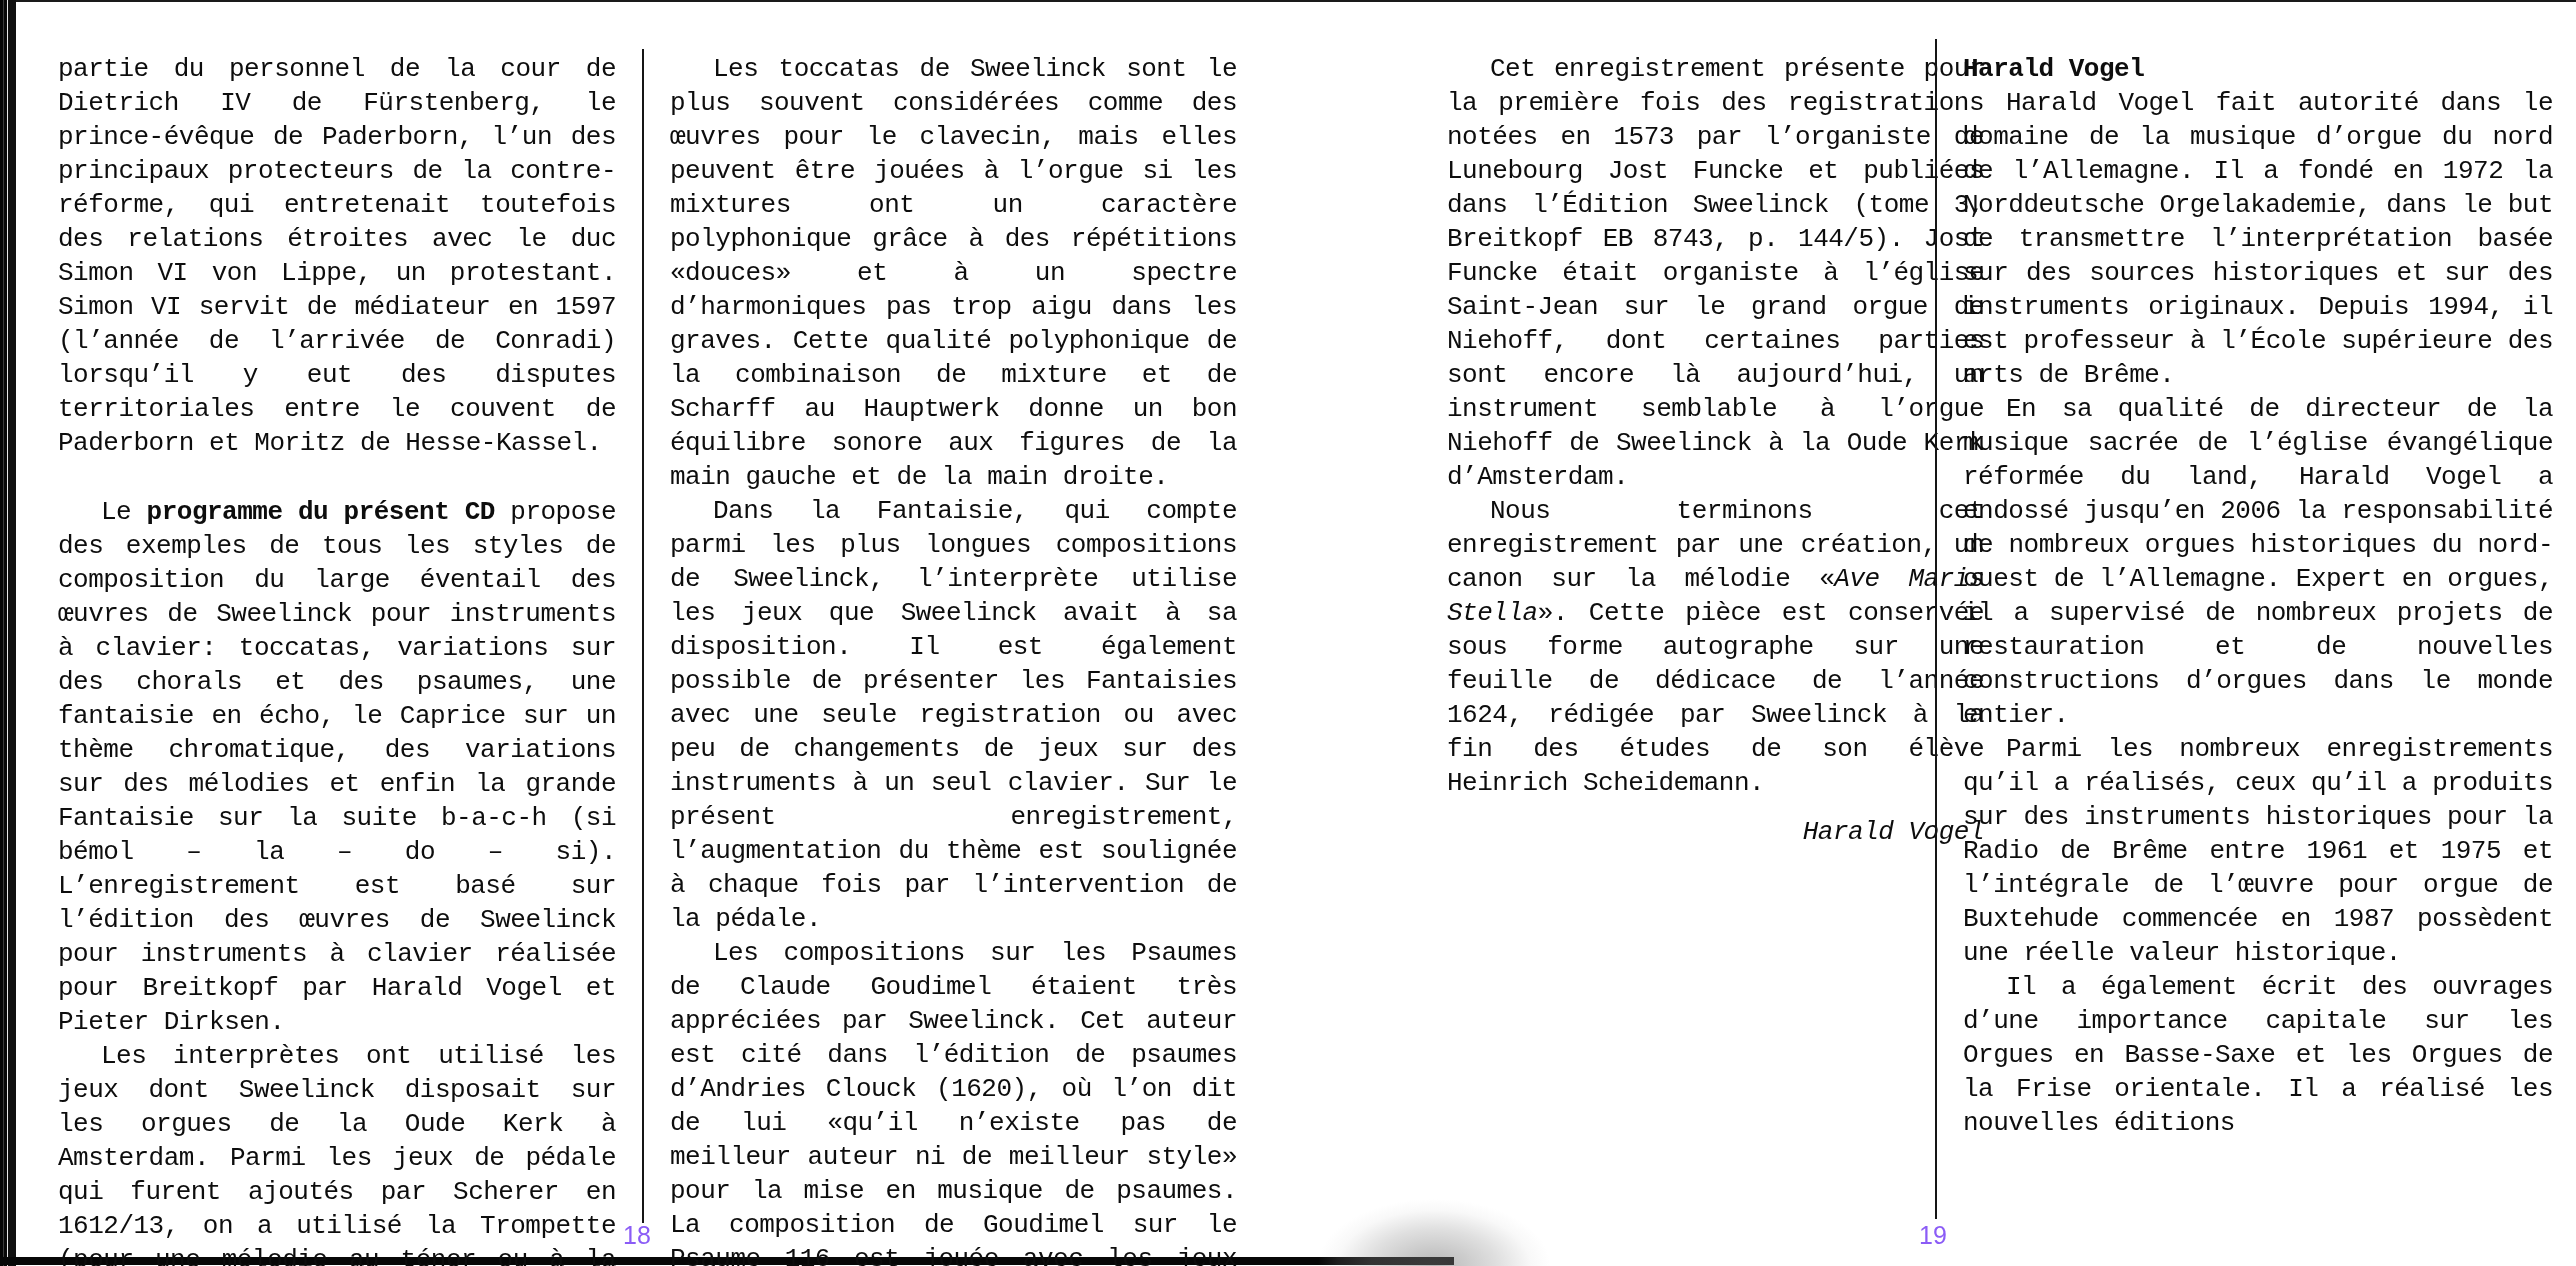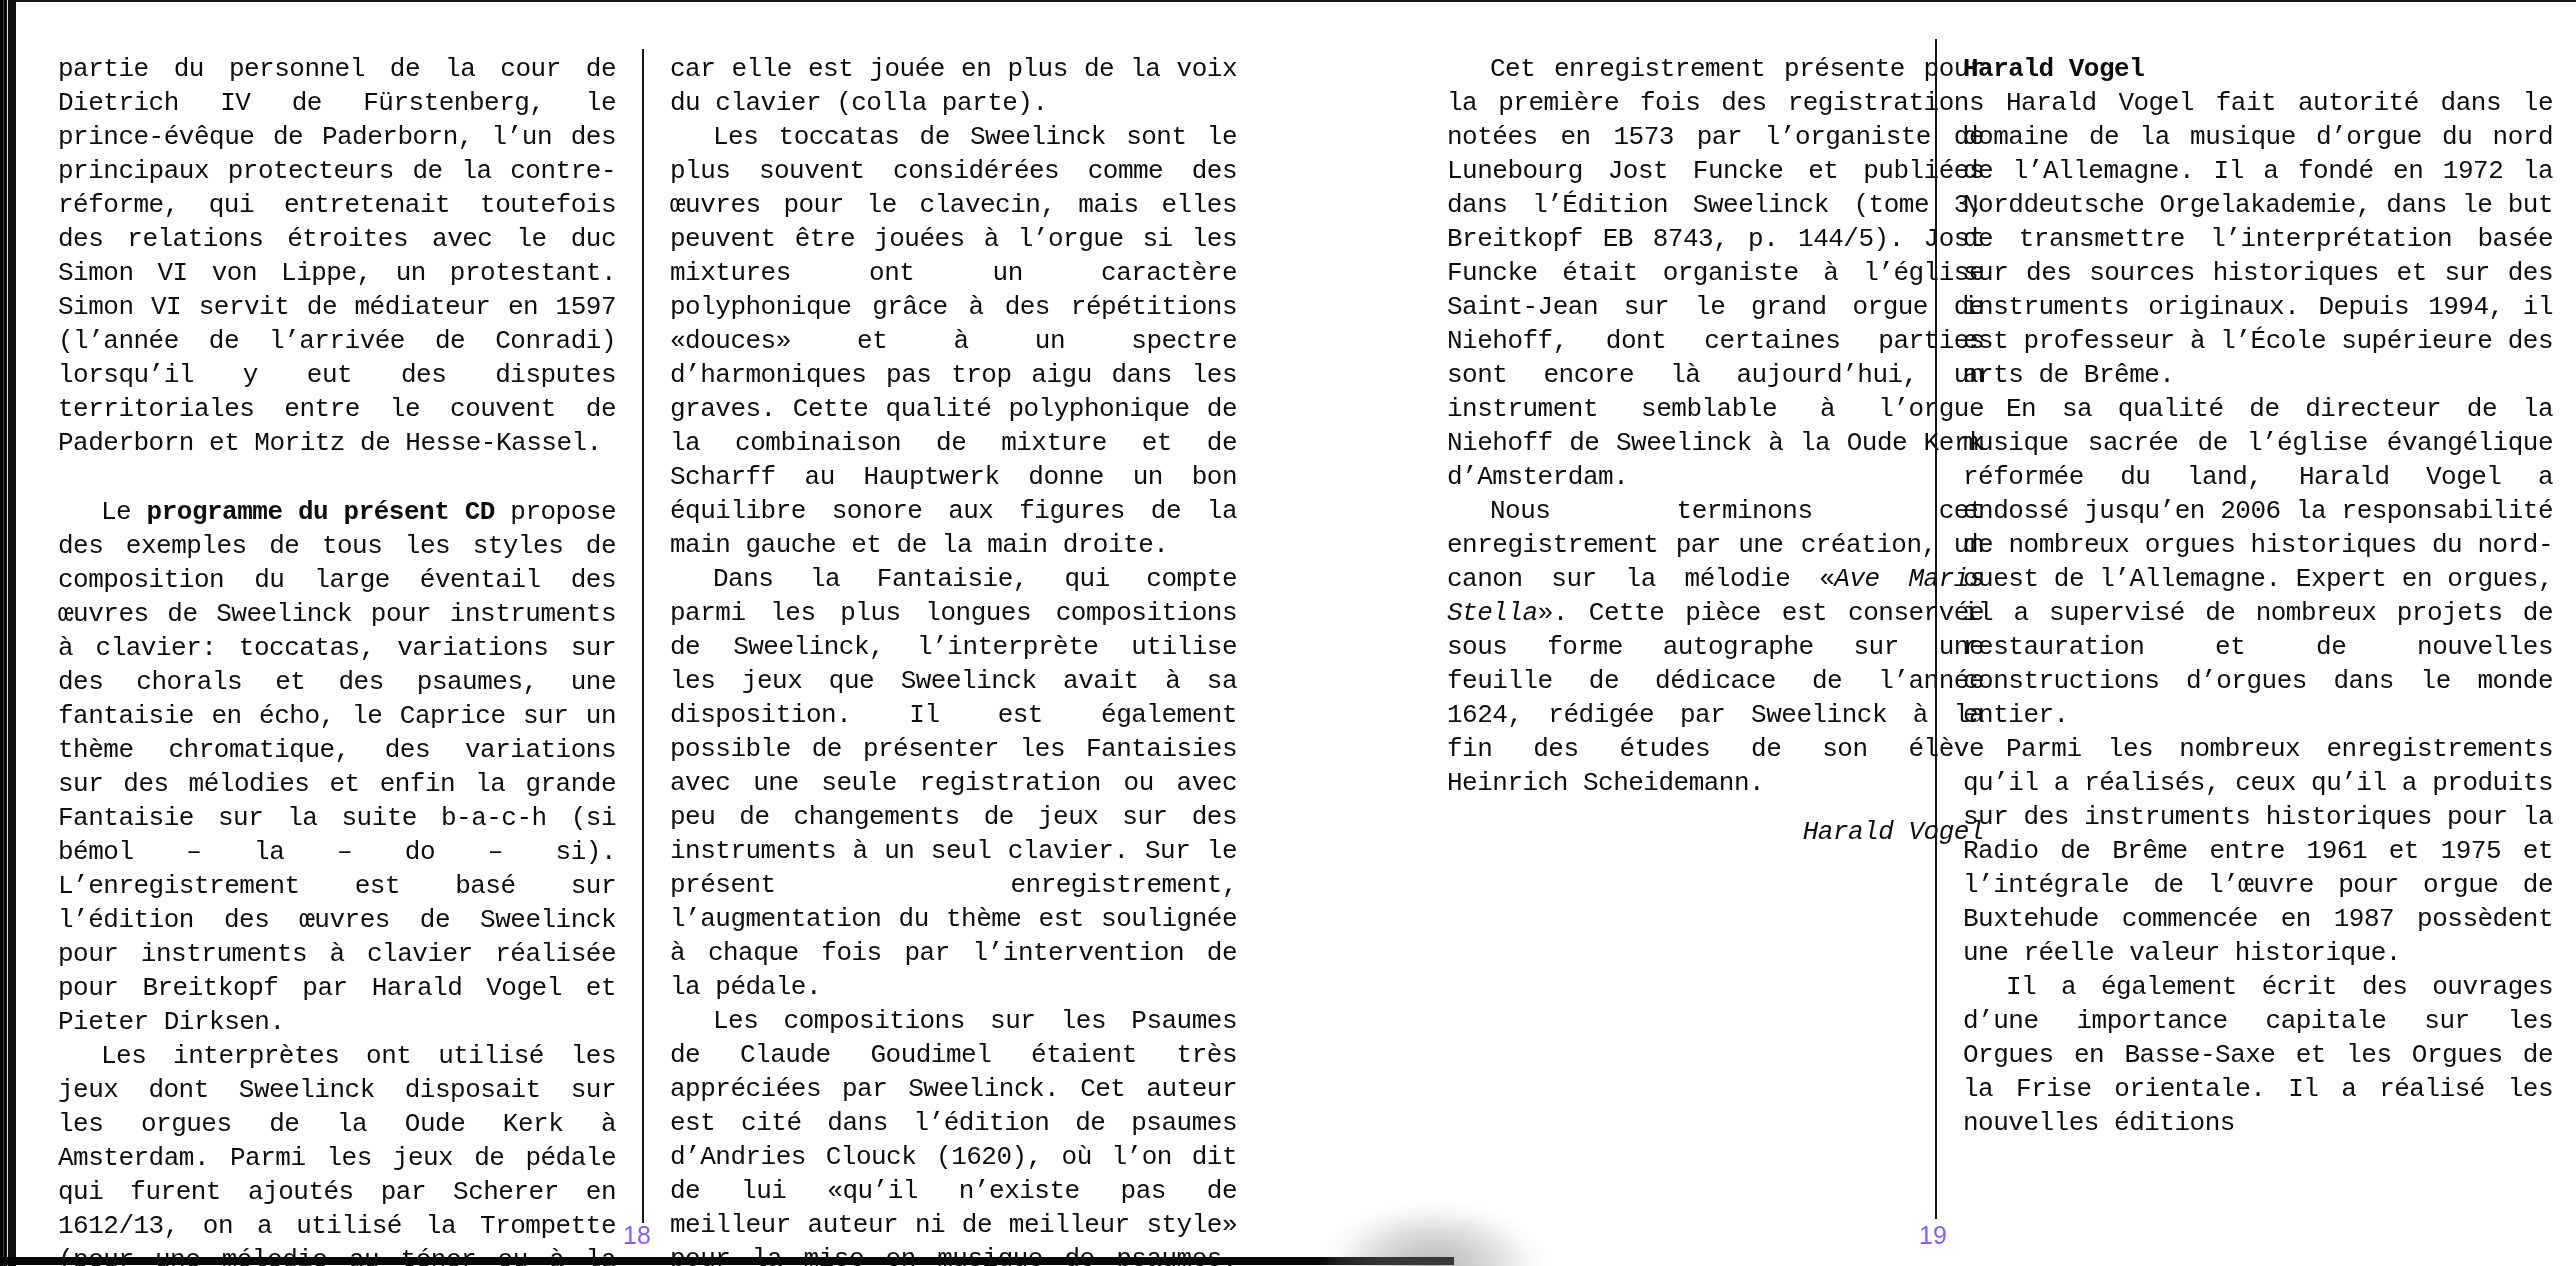--- a/index.html
+++ b/index.html
@@ -107,21 +107,20 @@
 <div class="gutter-shadow"></div>
 
 <div>
   <div class="text-col col-1">
       <p class="par"><span>partie du personnel de la cour de Dietrich IV de Fürstenberg, le prince-évêque de Paderborn, l’un des principaux protecteurs de la contre-réforme, qui entretenait toutefois des relations étroites avec le duc Simon VI von Lippe, un protestant. Simon VI servit de médiateur en 1597 (l’année de l’arrivée de Conradi) lorsqu’il y eut des disputes territoriales entre le couvent de Paderborn et Moritz de Hesse-Kassel.</span></p>
       <p class="par indent gap-top"><span>Le </span><span class="b">programme du présent CD</span><span> propose des exemples de tous les styles de composition du large éventail des œuvres de Sweelinck pour instruments à clavier: toccatas, variations sur des chorals et des psaumes, une fantaisie en écho, le Caprice sur un thème chromatique, des variations sur des mélodies et enfin la grande Fantaisie sur la suite b-a-c-h (si bémol – la – do – si). L’enregistrement est basé sur l’édition des œuvres de Sweelinck pour instruments à clavier réalisée pour Breitkopf par Harald Vogel et Pieter Dirksen.</span></p>
       <p class="par indent"><span>Les interprètes ont utilisé les jeux dont Sweelinck disposait sur les orgues de la Oude Kerk à Amsterdam. Parmi les jeux de pédale qui furent ajoutés par Scherer en 1612/13, on a utilisé la Trompette (pour une mélodie au ténor ou à la basse) et la Flûte aiguë. Cette Gemshorenfloyt 1’ est trop faible pour jouer à elle seule le cantus firmus. Elle est utilisée pour renforcer une mélodie à la voix supérieure ou inférieure,</span></p>
     </div>
   <div class="col-divider divider-p18"></div>
   <div class="text-col col-2">
-      <p class="par"><span>car elle est jouée en plus de la voix du clavier (colla parte).</span></p>
       <p class="par indent"><span>Les toccatas de Sweelinck sont le plus souvent considérées comme des œuvres pour le clavecin, mais elles peuvent être jouées à l’orgue si les mixtures ont un caractère polyphonique grâce à des répétitions «douces» et à un spectre d’harmoniques pas trop aigu dans les graves. Cette qualité polyphonique de la combinaison de mixture et de Scharff au Hauptwerk donne un bon équilibre sonore aux figures de la main gauche et de la main droite.</span></p>
       <p class="par indent"><span>Dans la Fantaisie, qui compte parmi les plus longues compositions de Sweelinck, l’interprète utilise les jeux que Sweelinck avait à sa disposition. Il est également possible de présenter les Fantaisies avec une seule registration ou avec peu de changements de jeux sur des instruments à un seul clavier. Sur le présent enregistrement, l’augmentation du thème est soulignée à chaque fois par l’intervention de la pédale.</span></p>
       <p class="par indent"><span>Les compositions sur les Psaumes de Claude Goudimel étaient très appréciées par Sweelinck. Cet auteur est cité dans l’édition de psaumes d’Andries Clouck (1620), où l’on dit de lui «qu’il n’existe pas de meilleur auteur ni de meilleur style» pour la mise en musique de psaumes. La composition de Goudimel sur le Psaume 116 est jouée avec les jeux d’anches, plus précisément la Trompette (mélodie au ténor) et le Barpfeiff.</span></p>
     </div>
   <div class="page-number pn-18">18</div>
 </div>
 
 <div>
   <div class="text-col col-3">
       <p class="par indent"><span>Cet enregistrement présente pour la première fois des registrations notées en 1573 par l’organiste de Lunebourg Jost Funcke et publiées dans l’Édition Sweelinck (tome 3, Breitkopf EB 8743, p. 144/5). Jost Funcke était organiste à l’église Saint-Jean sur le grand orgue de Niehoff, dont certaines parties sont encore là aujourd’hui, un instrument semblable à l’orgue Niehoff de Sweelinck à la Oude Kerk d’Amsterdam.</span></p>

